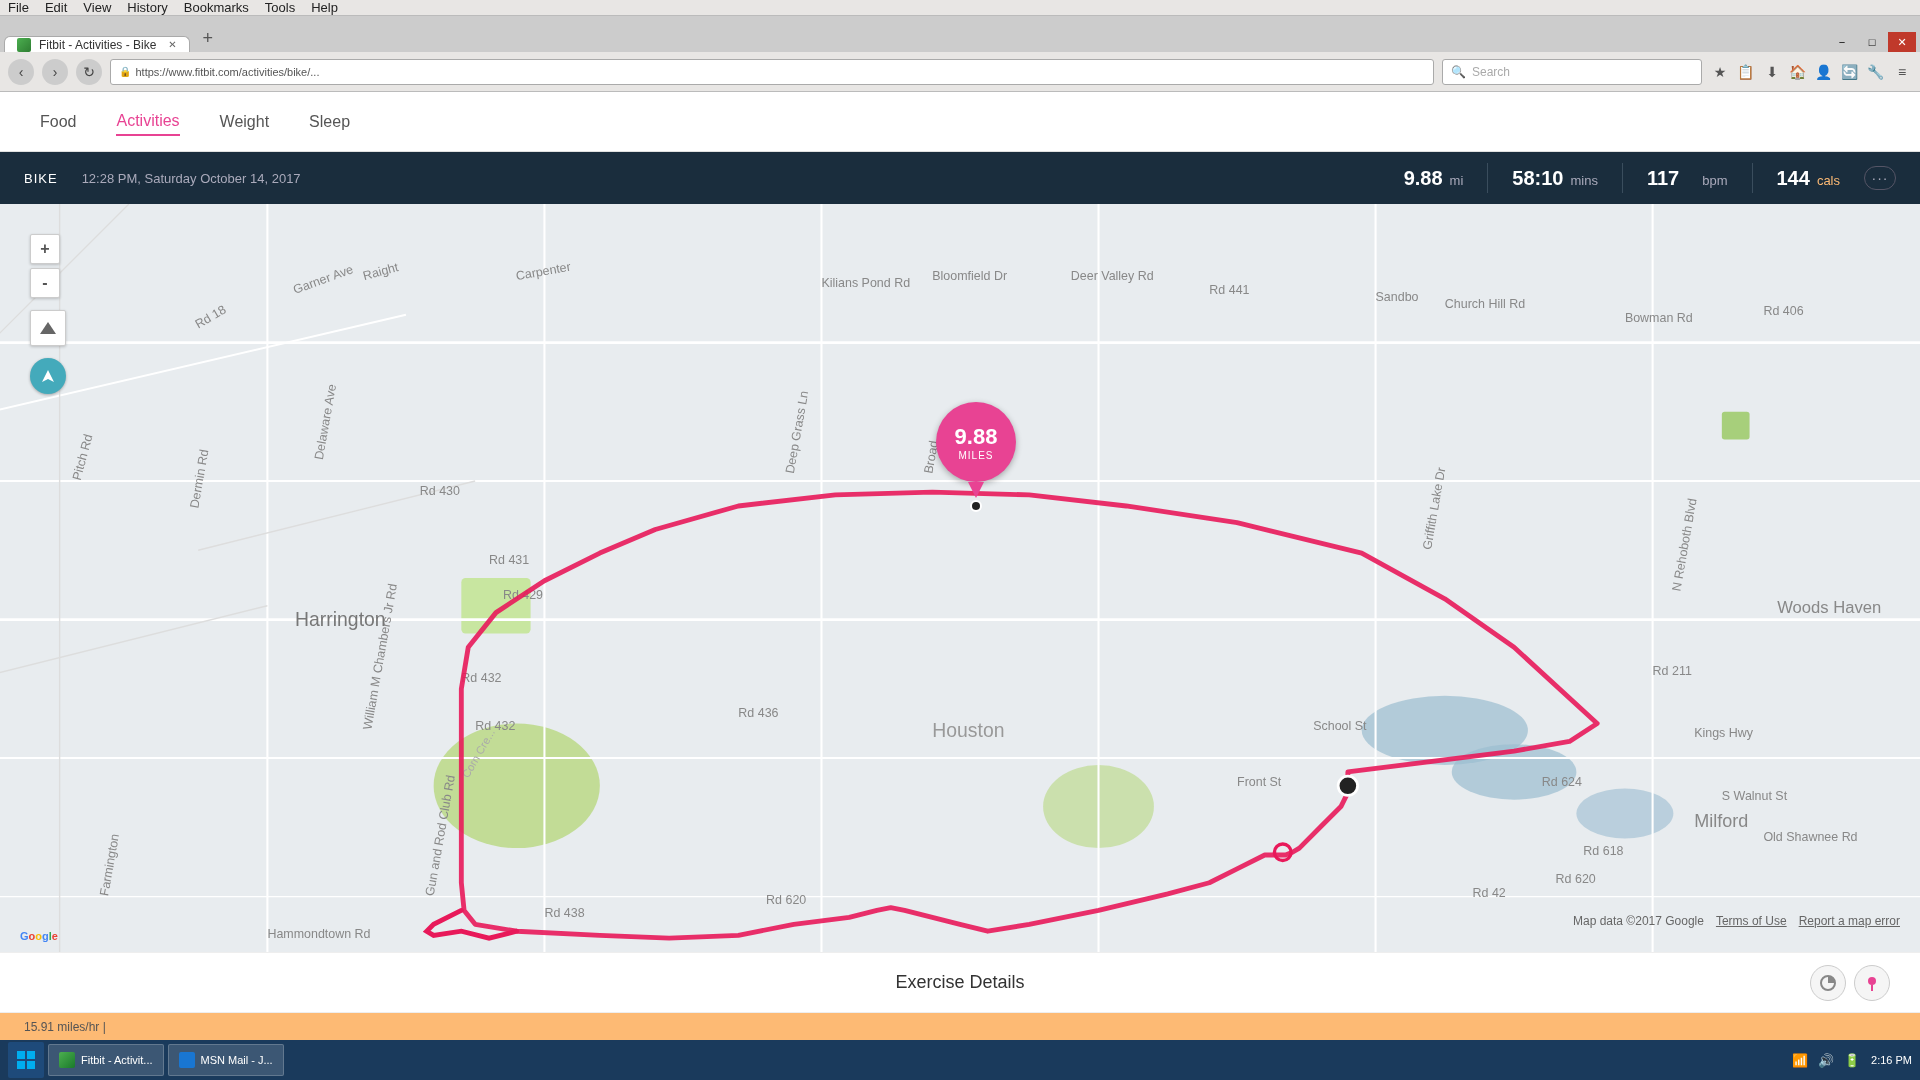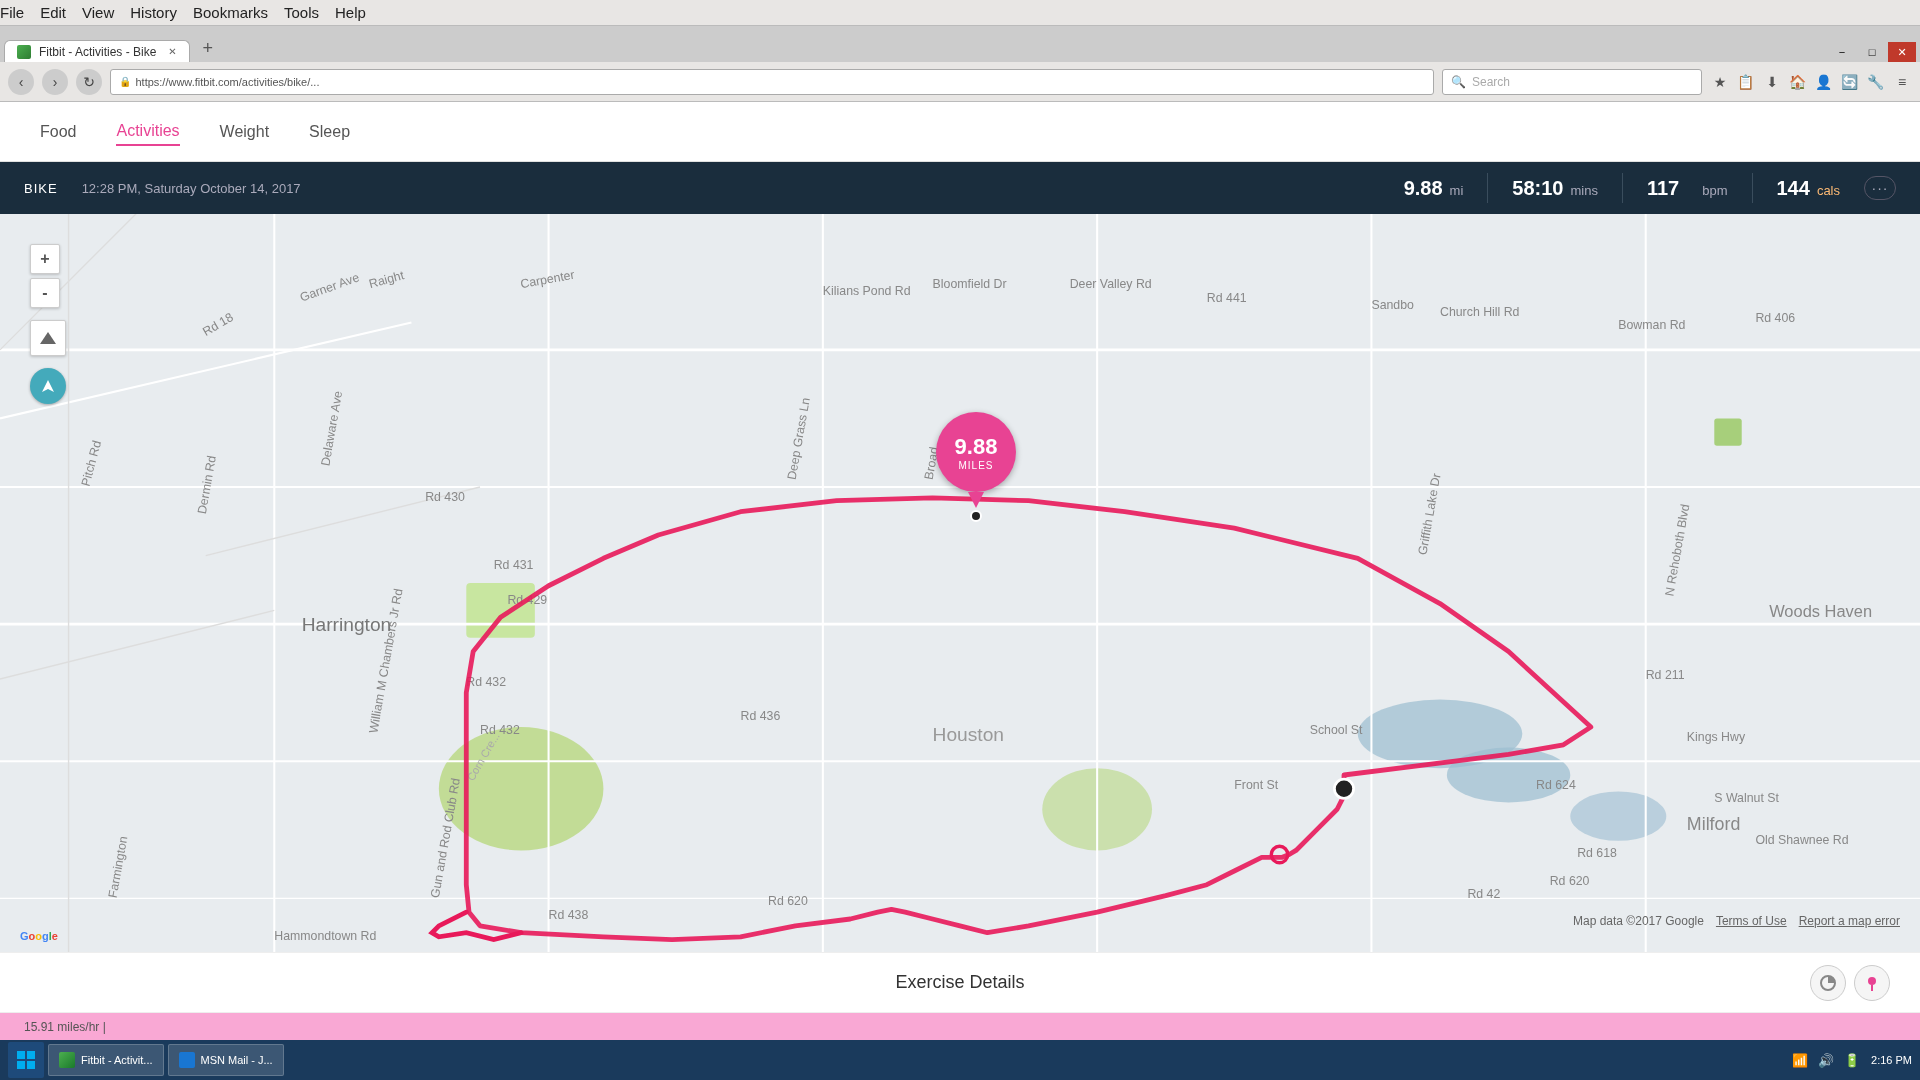--- a/index.html
+++ b/index.html
@@ -1,25 +1,25 @@
 <!DOCTYPE html>
 <html><head>
   <meta charset="utf-8">
   <style>
     * { margin: 0; padding: 0; box-sizing: border-box; }
     body { font-family: Arial, sans-serif; background: #f0f0f0; width: 1920px; height: 1080px; overflow: hidden; }
 
     
     .browser-frame { width: 1920px; height: 1080px; display: flex; flex-direction: column; background: #d6d2d0; }
 
-    .menu-bar { height: 26px; background: #e8e6e4; display: flex; align-items: center; padding: 0 0; font-size: 15px; gap: 16px; border-bottom: 1px solid #bbb; }
+    .menu-bar { height: 16px; background: #e8e6e4; display: flex; align-items: center; padding: 0 8px; font-size: 13px; gap: 16px; border-bottom: 1px solid #bbb; }
     .menu-bar span { cursor: pointer; color: #222; }
 
     .tab-bar { height: 36px; background: #ccc; display: flex; align-items: flex-end; padding: 0 4px; }
-    .tab { height: 22px; background: #fff; border-radius: 6px 6px 0 0; display: flex; align-items: center; padding: 0 12px; gap: 8px; font-size: 12px; min-width: 180px; border: 1px solid #aaa; border-bottom: none; }
+    .tab { height: 16px; background: #fff; border-radius: 6px 6px 0 0; display: flex; align-items: center; padding: 0 12px; gap: 8px; font-size: 12px; min-width: 180px; border: 1px solid #aaa; border-bottom: none; }
     .tab .favicon { width: 14px; height: 14px; background: #4CAF50; border-radius: 2px; }
     .tab-close { font-size: 10px; color: #666; cursor: pointer; margin-left: 4px; }
     .new-tab-btn { width: 28px; height: 28px; display: flex; align-items: center; justify-content: center; font-size: 18px; color: #555; cursor: pointer; margin-left: 4px; }
     .window-controls { margin-left: auto; display: flex; gap: 2px; align-items: center; }
     .win-btn { width: 28px; height: 20px; display: flex; align-items: center; justify-content: center; font-size: 11px; cursor: pointer; }
     .win-close { background: #c0392b; color: white; }
 
     .nav-bar { height: 40px; background: #e8e6e4; display: flex; align-items: center; padding: 0 8px; gap: 8px; border-bottom: 1px solid #bbb; }
     .nav-btn { width: 26px; height: 26px; border-radius: 50%; background: #ccc; border: none; cursor: pointer; display: flex; align-items: center; justify-content: center; font-size: 14px; color: #444; }
     .address-bar { flex: 1; height: 26px; background: #fff; border: 1px solid #aaa; border-radius: 3px; display: flex; align-items: center; padding: 0 8px; font-size: 12px; color: #333; }
@@ -61,21 +61,21 @@
     .miles-dot { width: 12px; height: 12px; background: #222; border-radius: 50%; border: 2px solid #fff; margin-top: 2px; }
 
     .google-logo { position: absolute; bottom: 10px; left: 20px; font-size: 11px; color: #666; }
     .map-footer { position: absolute; bottom: 24px; right: 20px; font-size: 12px; color: #666; display: flex; gap: 12px; }
 
     .exercise-details-section { height: 60px; background: #fff; display: flex; align-items: center; justify-content: center; border-top: 1px solid #eee; position: relative; }
     .exercise-details-title { font-size: 18px; color: #333; }
     .view-toggle { position: absolute; right: 30px; display: flex; gap: 8px; }
     .toggle-btn { width: 36px; height: 36px; border-radius: 50%; border: 1px solid #ccc; background: #f5f5f5; display: flex; align-items: center; justify-content: center; cursor: pointer; }
 
-    .speed-bar { height: 28px; background: #f9a8d4; border-top: 1px solid #eee; display: flex; align-items: center; padding: 0 24px; font-size: 12px; color: #555; }
+    .speed-bar { height: 28px; background: #fdba74; border-top: 1px solid #eee; display: flex; align-items: center; padding: 0 24px; font-size: 12px; color: #555; }
 
     
     .taskbar { height: 40px; background: #1a3a5c; display: flex; align-items: center; padding: 0 8px; gap: 4px; }
     .taskbar-start { width: 36px; height: 36px; background: #1e4a7a; border-radius: 2px; display: flex; align-items: center; justify-content: center; cursor: pointer; }
     .taskbar-item { height: 32px; background: rgba(255,255,255,0.15); border-radius: 2px; display: flex; align-items: center; padding: 0 10px; gap: 6px; font-size: 11px; color: #fff; cursor: pointer; border: 1px solid rgba(255,255,255,0.2); }
     .taskbar-item .t-icon { width: 16px; height: 16px; background: #4ab; border-radius: 2px; }
     .taskbar-item .t-icon2 { width: 16px; height: 16px; background: #2a6; border-radius: 2px; }
     .taskbar-tray { margin-left: auto; display: flex; align-items: center; gap: 10px; color: #fff; font-size: 11px; }
     .taskbar-time { display: flex; flex-direction: column; align-items: flex-end; font-size: 11px; color: #fff; }
     .stat-item { display: flex; align-items: baseline; gap: 4px; }

